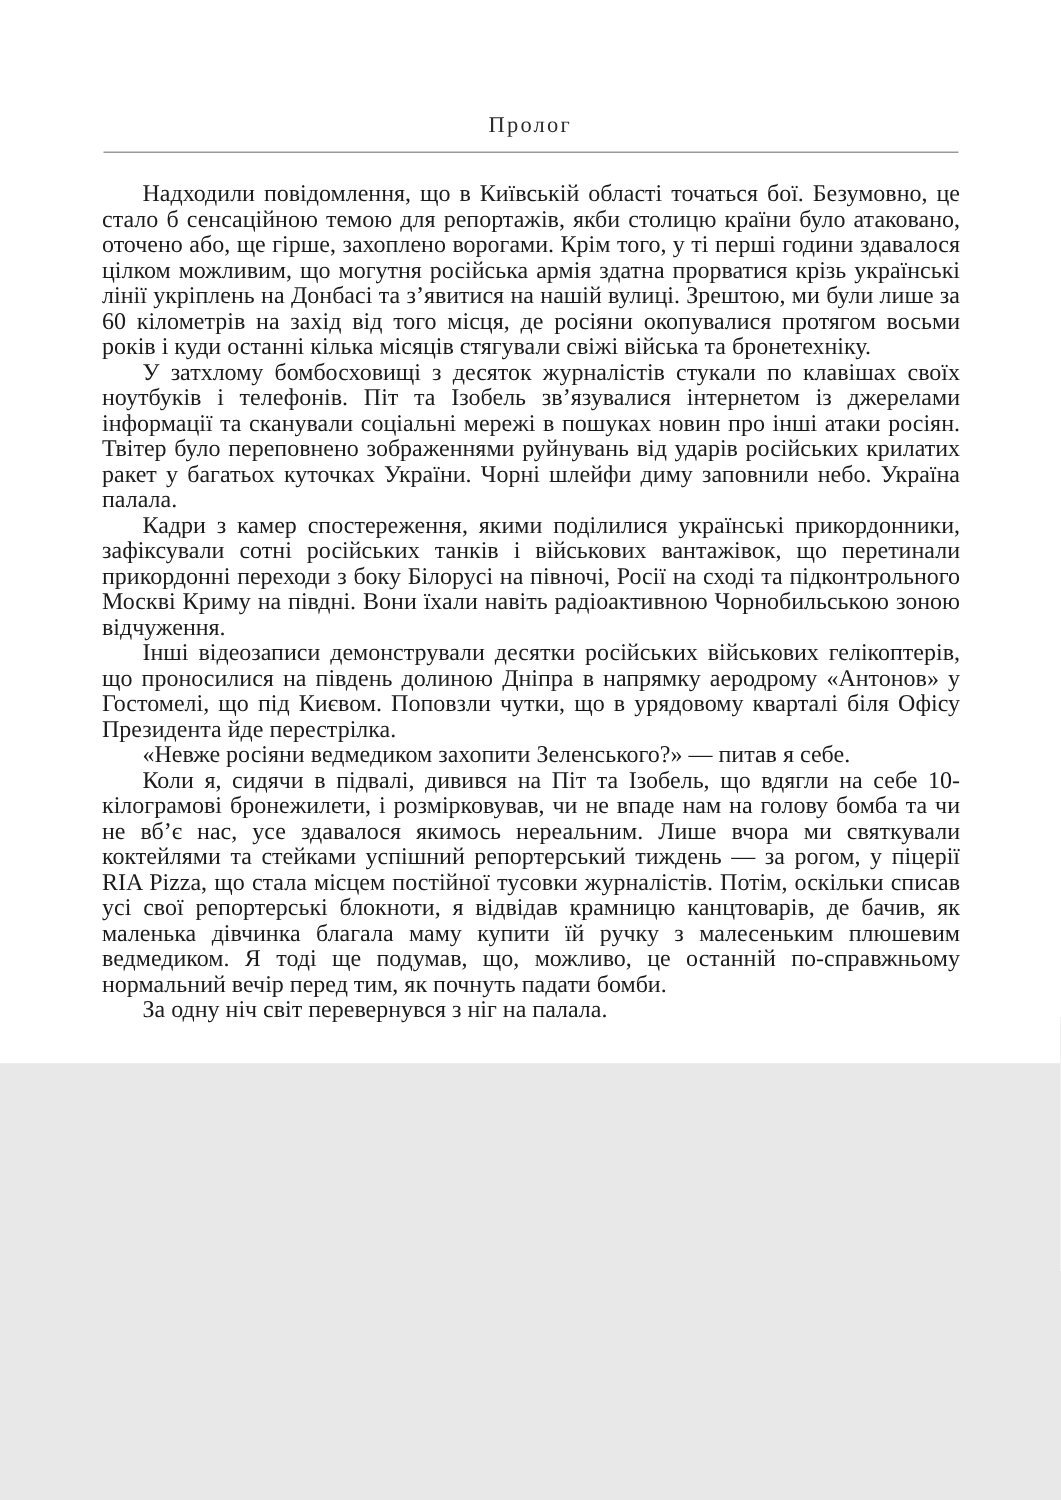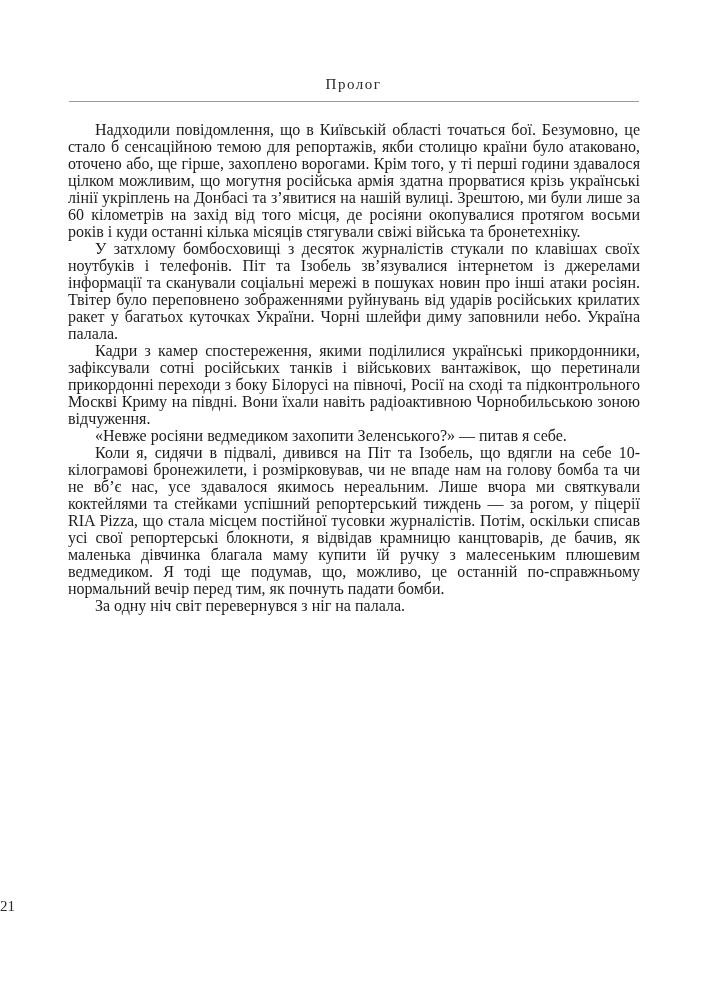--- a/index.html
+++ b/index.html
@@ -3,21 +3,21 @@
   <meta charset="utf-8">
   <style>
     html, body {
       margin: 0;
       padding: 0;
       background: #e8e8e8;
     }
     .page {
       position: relative;
       width: 707px;
-      height: 1000px;
+      height: 709px;
       margin: 0 auto;
       background: #ffffff;
       font-family: "Liberation Serif", "DejaVu Serif", serif;
       color: #1c1c1c;
       overflow: hidden;
       box-sizing: border-box;
       padding-left: 35px;
     }
     .running-header {
       position: absolute;
@@ -70,20 +70,21 @@
 <div class="page">
 
   <div class="running-header">Пролог</div>
 
   <hr class="header-rule">
 
   <div class="text-block">
       <p>Надходили повідомлення, що в Київській області точаться бої. Безумовно, це стало б сенсаційною темою для репортажів, якби столицю країни було атаковано, оточено або, ще гірше, захоплено ворогами. Крім того, у ті перші години здавалося цілком можливим, що могутня російська армія здатна прорватися крізь українські лінії укріплень на Донбасі та з’явитися на нашій вулиці. Зрештою, ми були лише за 60 кілометрів на захід від того місця, де росіяни окопувалися протягом восьми років і куди останні кілька місяців стягували свіжі війська та бронетехніку.</p>
       <p>У затхлому бомбосховищі з десяток журналістів стукали по клавішах своїх ноутбуків і телефонів. Піт та Ізобель зв’язувалися інтернетом із джерелами інформації та сканували соціальні мережі в пошуках новин про інші атаки росіян. Твітер було переповнено зображеннями руйнувань від ударів російських крилатих ракет у багатьох куточках України. Чорні шлейфи диму заповнили небо. Україна палала.</p>
       <p>Кадри з камер спостереження, якими поділилися українські прикордонники, зафіксували сотні російських танків і військових вантажівок, що перетинали прикордонні переходи з боку Білорусі на півночі, Росії на сході та підконтрольного Москві Криму на півдні. Вони їхали навіть радіоактивною Чорнобильською зоною відчуження.</p>
+      <p>Інші відеозаписи демонстрували десятки російських військових гелікоптерів, що проносилися на південь долиною Дніпра в напрямку аеродрому «Антонов» у Гостомелі, що під Києвом. Поповзли чутки, що в урядовому кварталі біля Офісу Президента йде перестрілка.</p>
       <p>«Невже росіяни ведмедиком захопити Зеленського?» — питав я себе.</p>
       <p>Коли я, сидячи в підвалі, дивився на Піт та Ізобель, що вдягли на себе 10-кілограмові бронежилети, і розмірковував, чи не впаде нам на голову бомба та чи не вб’є нас, усе здавалося якимось нереальним. Лише вчора ми святкували коктейлями та стейками успішний репортерський тиждень — за рогом, у піцерії RIA Pizza, що стала місцем постійної тусовки журналістів. Потім, оскільки списав усі свої репортерські блокноти, я відвідав крамницю канцтоварів, де бачив, як маленька дівчинка благала маму купити їй ручку з малесеньким плюшевим ведмедиком. Я тоді ще подумав, що, можливо, це останній по-справжньому нормальний вечір перед тим, як почнуть падати бомби.</p>
       <p>За одну ніч світ перевернувся з ніг на палала.</p>
     </div>
 
   <div class="page-number">21</div>
 
 </div>
 
 </body></html>

